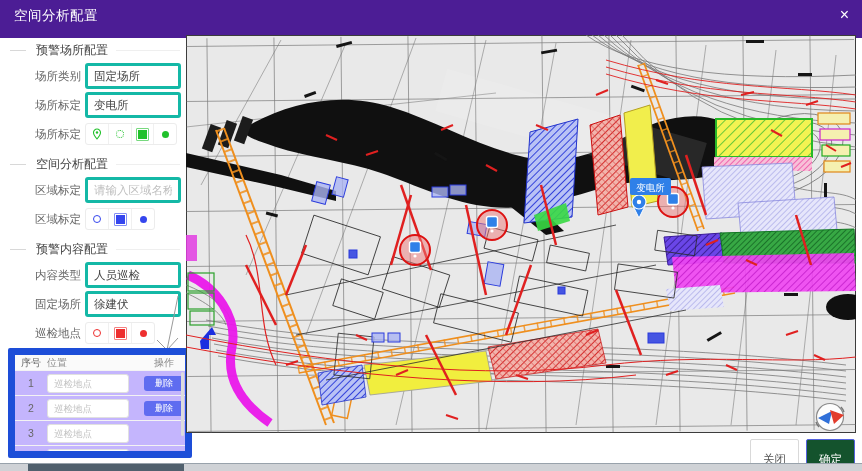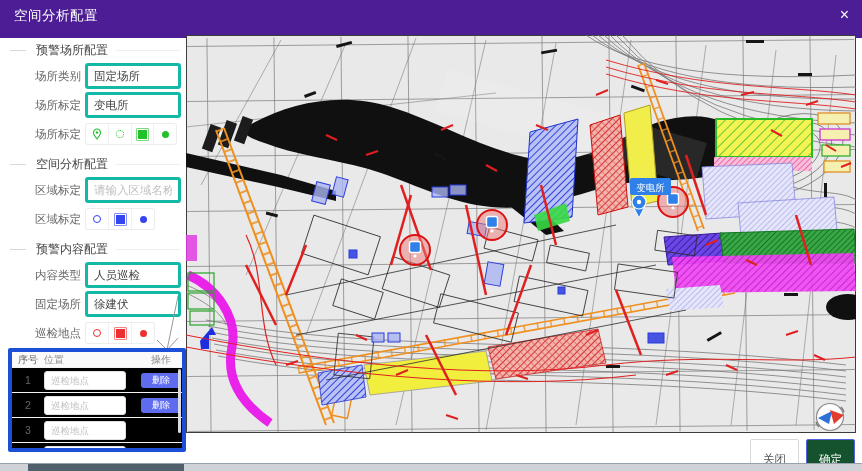--- a/index.html
+++ b/index.html
@@ -29,21 +29,21 @@
   .red{--c:#ee2f2f;}
   .ic-circle{width:8px;height:8px;border:1.4px solid var(--c);border-radius:50%;box-sizing:border-box;display:block;}
   .ic-circle.dotted{border-style:dotted;}
   .ic-square{width:9px;height:9px;background:var(--c);box-shadow:0 0 0 1px #fff,0 0 0 1.6px var(--c);display:block;}
   .ic-dot{width:7px;height:7px;background:var(--c);border-radius:50%;display:block;}
 
   
   .leader{position:absolute;left:140px;top:292px;pointer-events:none;}
 
   
-  .tbl{position:absolute;left:8px;top:348px;width:170px;border:4px solid #1d4ed8;border-radius:2px;background:#000000;font-size:10.5px;}
+  .tbl{position:absolute;left:8px;top:348px;width:170px;border:7px solid #1d4ed8;border-radius:2px;background:#c4b5fd;font-size:10.5px;}
   .tr{display:flex;align-items:center;height:24px;border-top:1px solid #f3f3f3;}
   .tr.head{height:15px;background:#fafafa;border-top:none;color:#8a8a8a;font-size:10px;}
   .c-idx{width:32px;text-align:center;flex:none;color:#666;}
   .c-loc{width:96px;flex:none;display:flex;align-items:center;}
   .c-act{flex:1;text-align:center;}
   .tr.head .c-act{text-align:center;}
   .c-loc input{width:68px;height:17px;border:1px solid #e0e0e0;border-radius:3px;font-size:9.5px;padding:0 6px;color:#444;outline:none;font-family:inherit;}
   .c-loc input::placeholder{color:#c2c2c2;}
   .btn-del{display:inline-block;background:#5f6cf0;color:#fff;font-size:9px;line-height:15px;padding:0 11px;border-radius:3px;border:none;cursor:pointer;font-family:inherit;}
   .tbl-body{height:81px;overflow:hidden;position:relative;}

